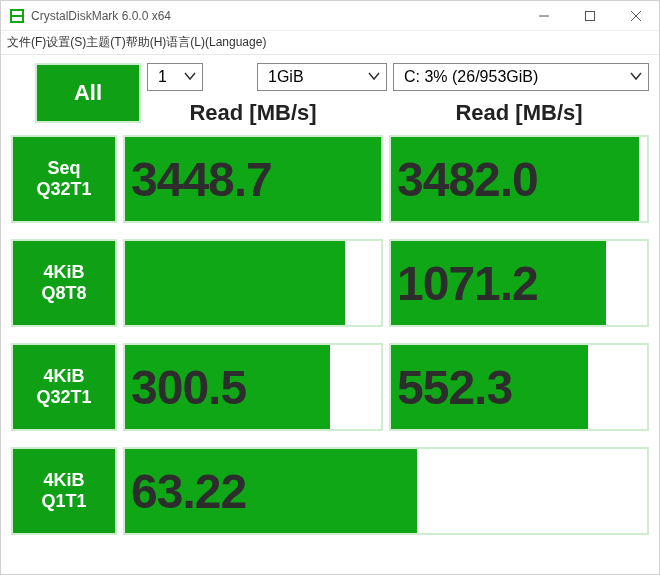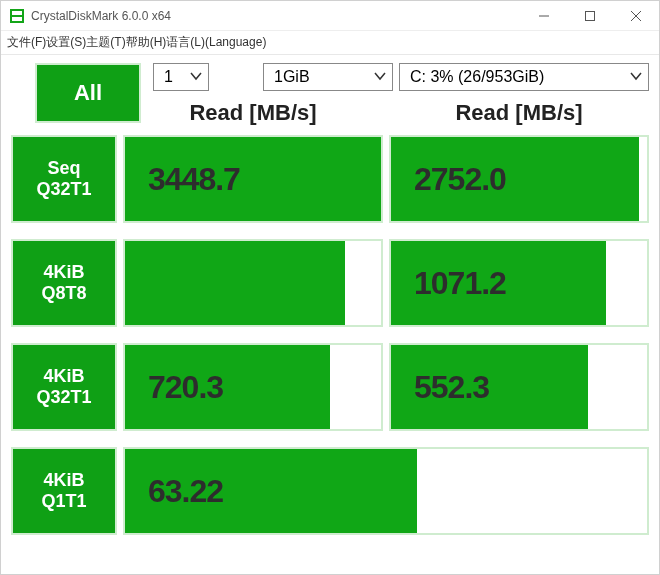--- a/index.html
+++ b/index.html
@@ -55,21 +55,21 @@
   }
   .menubar span { cursor: default; }
   .content {
     flex: 1;
     padding: 8px 10px 10px 10px;
     display: flex;
     flex-direction: column;
   }
   .top-row {
     display: flex;
-    gap: 12px;
+    gap: 6px;
     height: 60px;
     padding-left: 24px;
   }
   .btn-green {
     background: #0fa015;
     color: #fff;
     border: 2px solid #cfeccf;
     display: flex;
     align-items: center;
     justify-content: center;
@@ -144,24 +144,24 @@
     background: #fff;
     overflow: hidden;
   }
   .val-fill {
     position: absolute;
     left: 0; top: 0; bottom: 0;
     background: #10a716;
   }
   .val-text {
     position: absolute;
-    left: 23px;
+    left: 6px;
     top: 50%;
     transform: translateY(-50%);
-    font-size: 32px;
+    font-size: 48px;
     font-weight: 700;
     color: #2d2d2d;
     letter-spacing: -1px;
     white-space: nowrap;
   }
 </style>
 </head>
 <body>
 
 <div class="window">
@@ -242,21 +242,21 @@
           <div class="btn-green small-label label-btn">
             <span>Seq</span>
             <span>Q32T1</span>
           </div>
           <div class="val-cell">
             <div class="val-fill" style="width: 100%;"></div>
             <div class="val-text">3448.7</div>
           </div>
           <div class="val-cell">
             <div class="val-fill" style="width: 97%;"></div>
-            <div class="val-text">2752.0</div>
+            <div class="val-text">3482.0</div>
           </div>
         </div>
         <div class="row">
           <div class="btn-green small-label label-btn">
             <span>4KiB</span>
             <span>Q8T8</span>
           </div>
           <div class="val-cell">
             <div class="val-fill" style="width: 86%;"></div>
           </div>
@@ -265,21 +265,21 @@
             <div class="val-text">1071.2</div>
           </div>
         </div>
         <div class="row">
           <div class="btn-green small-label label-btn">
             <span>4KiB</span>
             <span>Q32T1</span>
           </div>
           <div class="val-cell">
             <div class="val-fill" style="width: 80%;"></div>
-            <div class="val-text">720.3</div>
+            <div class="val-text">300.5</div>
           </div>
           <div class="val-cell">
             <div class="val-fill" style="width: 77%;"></div>
             <div class="val-text">552.3</div>
           </div>
         </div>
         <div class="row">
           <div class="btn-green small-label label-btn">
             <span>4KiB</span>
             <span>Q1T1</span>

